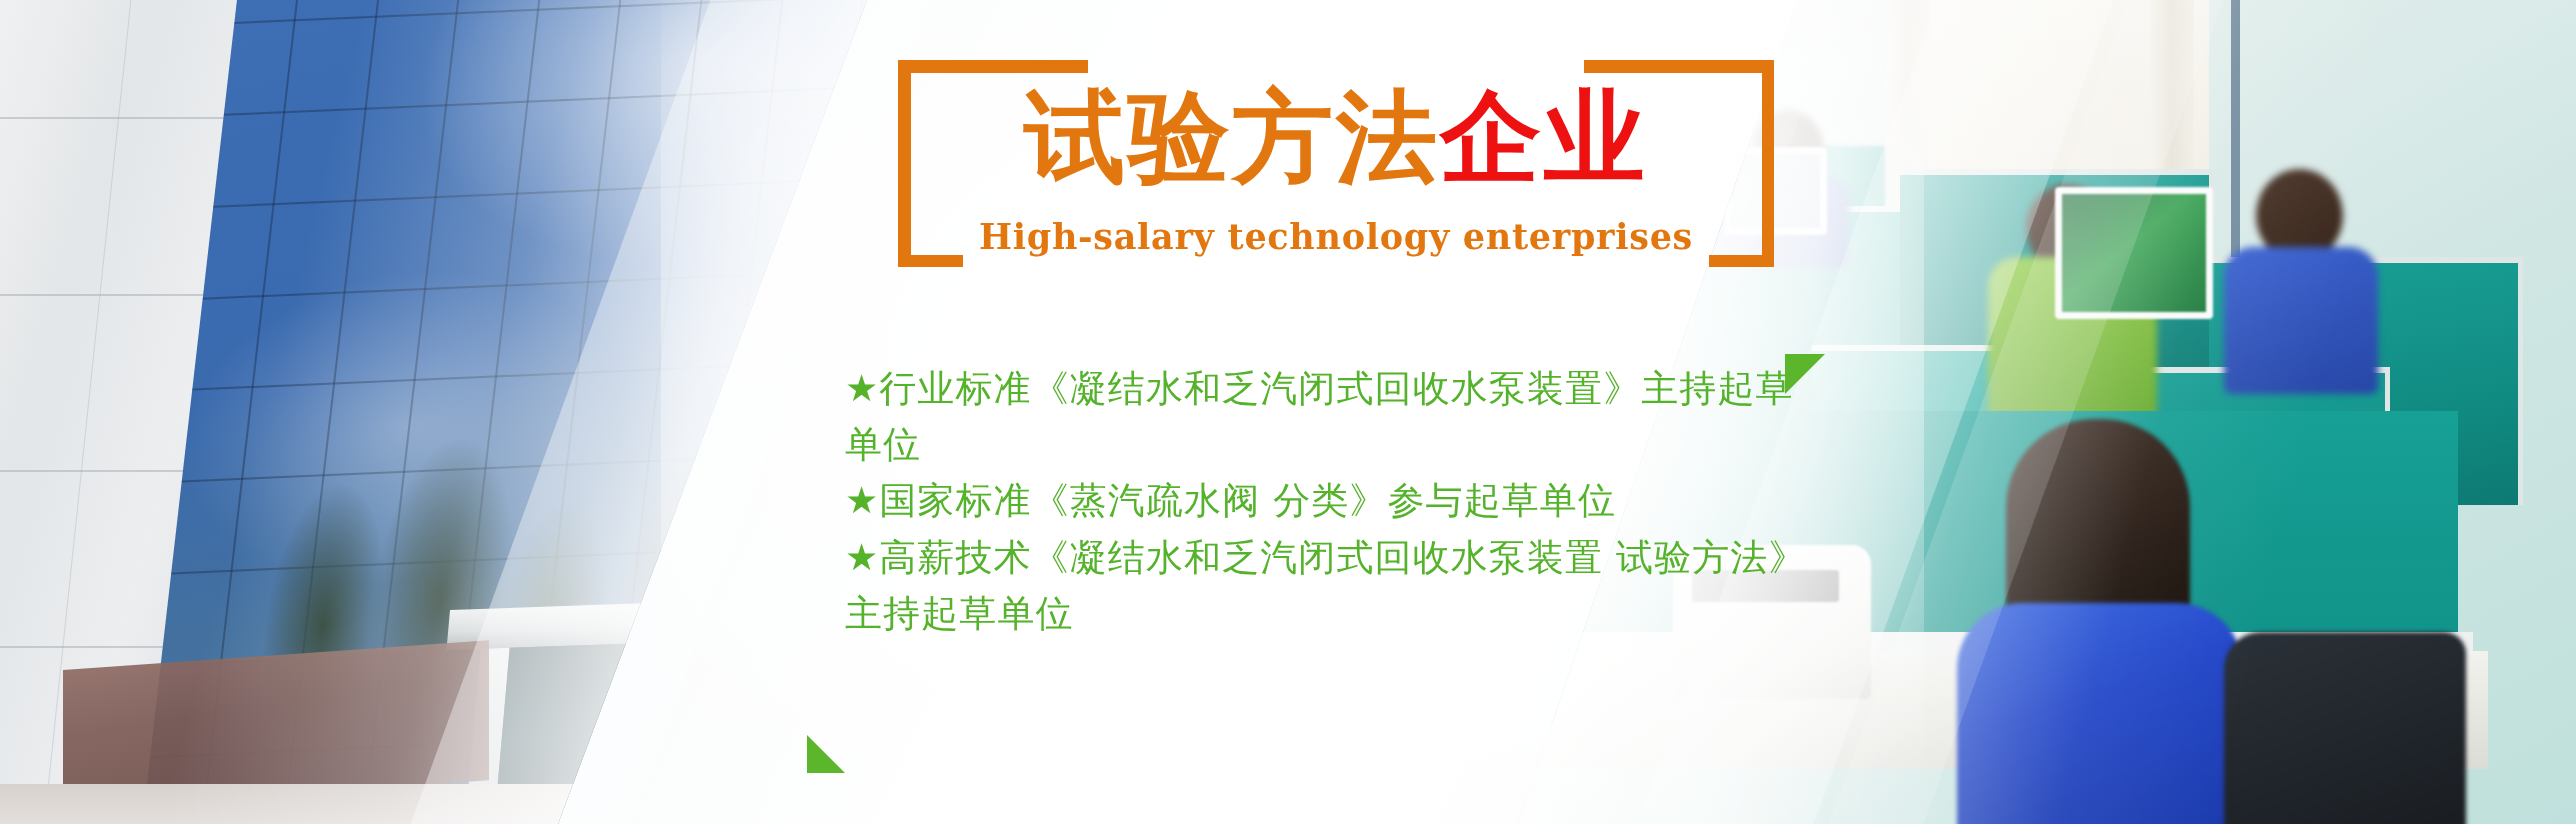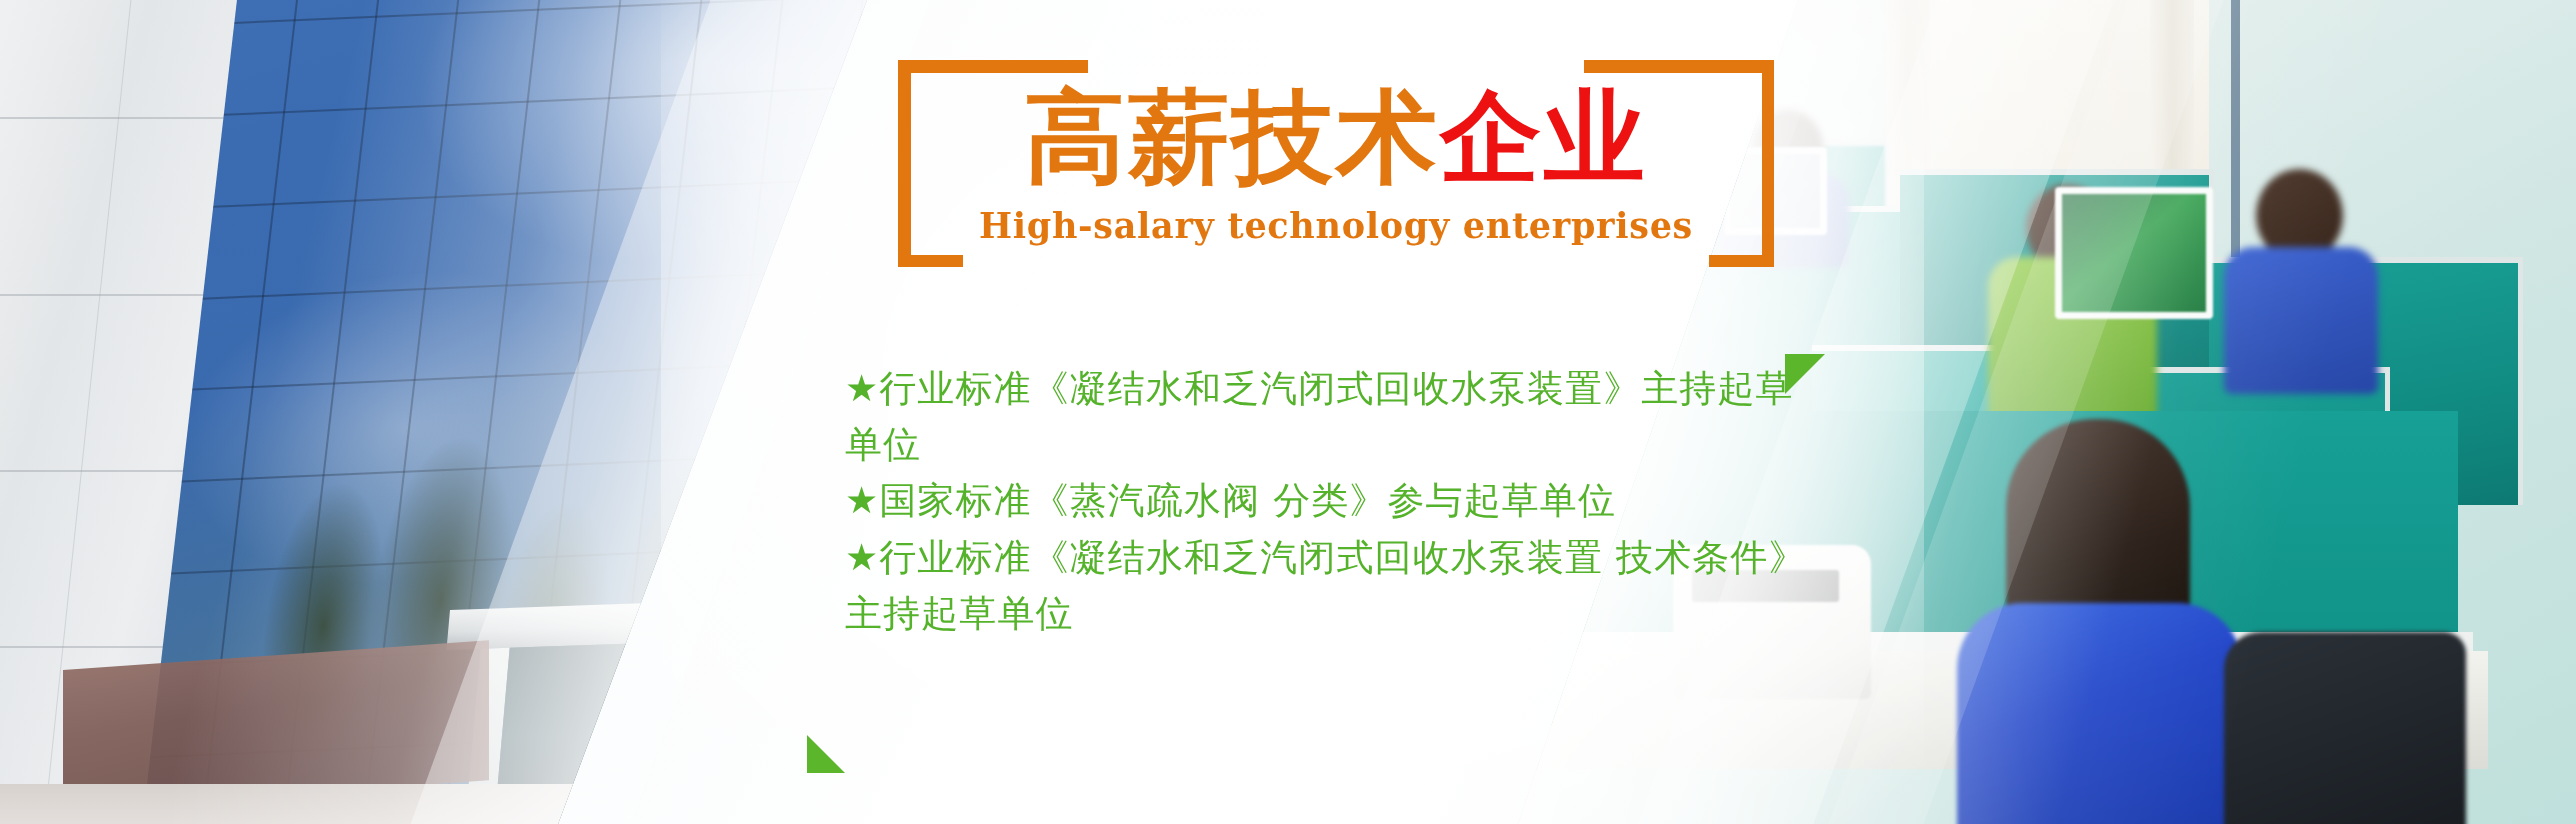--- a/index.html
+++ b/index.html
@@ -310,21 +310,21 @@
     font-family: "DejaVu Sans", "Liberation Sans", sans-serif;
     font-size: 101px;
     font-weight: 700;
     letter-spacing: 2.9px;
     white-space: nowrap;
   }
   .main-title .t-orange { color: #e2770f; }
   .main-title .t-red    { color: #ee1111; }
 
   .sub-title {
-    margin-top: 20px;
+    margin-top: 31px;
     font-family: "DejaVu Serif", "Liberation Serif", serif;
     font-size: 35px;
     font-weight: 700;
     color: #e2770f;
     letter-spacing: 0.7px;
     white-space: nowrap;
   }
 
   
   .list {
@@ -478,28 +478,28 @@
     <div class="bracket">
       <div class="bar left-v"></div>
       <div class="bar right-v"></div>
       <div class="bar tl-h"></div>
       <div class="bar tr-h"></div>
       <div class="bar bl-h"></div>
       <div class="bar br-h"></div>
     </div>
 
     <div class="title-wrap">
-      <div class="main-title"><span class="t-orange">高薪技术</span><span class="t-red">企业</span></div>
+      <div class="main-title"><span class="t-orange">试验方法</span><span class="t-red">企业</span></div>
       <div class="sub-title">High-salary technology enterprises</div>
     </div>
 
     <div class="list">
       <div class="row">★行业标准《凝结水和乏汽闭式回收水泵装置》主持起草单位</div>
       <div class="row">★国家标准《蒸汽疏水阀 分类》参与起草单位</div>
-      <div class="row">★行业标准《凝结水和乏汽闭式回收水泵装置 技术条件》主持起草单位</div>
+      <div class="row">★高薪技术《凝结水和乏汽闭式回收水泵装置 试验方法》主持起草单位</div>
     </div>
 
     <div class="tri top-right"></div>
     <div class="tri bottom-left"></div>
 
   </div>
 </div>
 
 
 </body></html>

